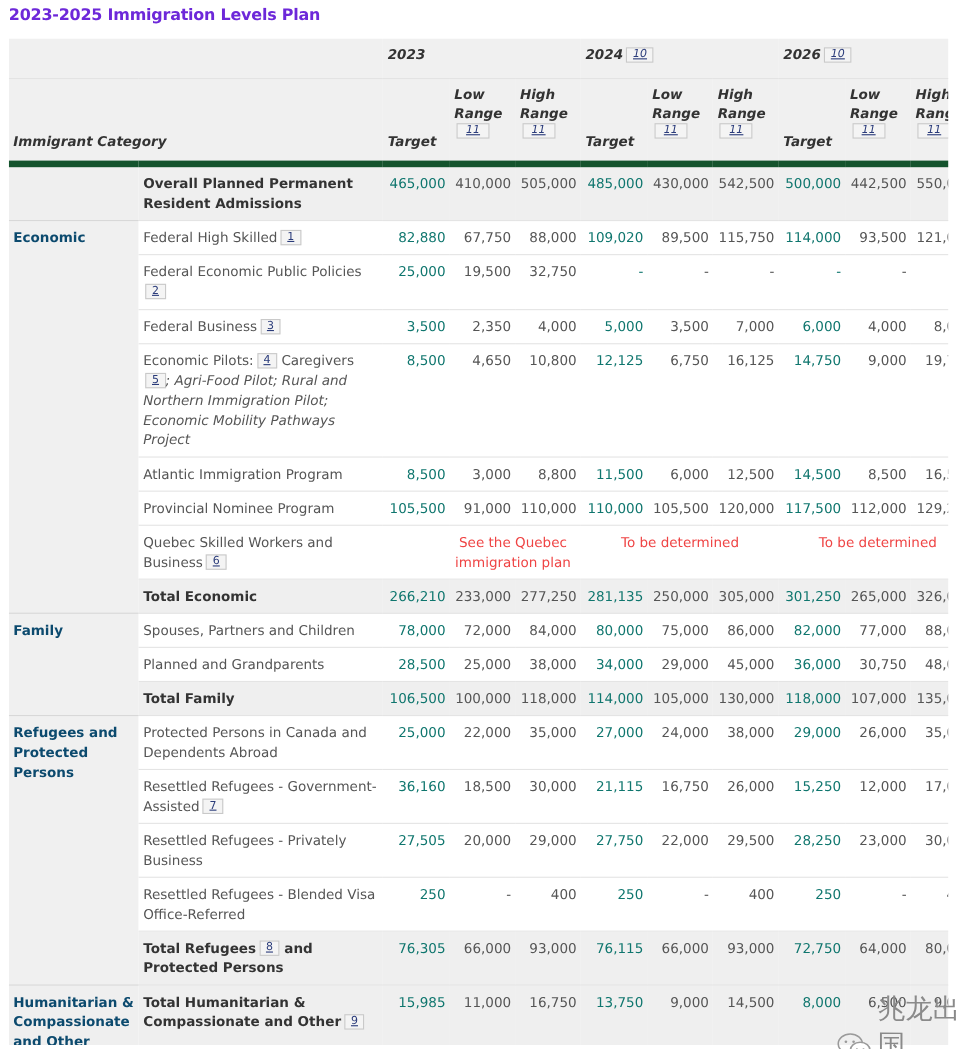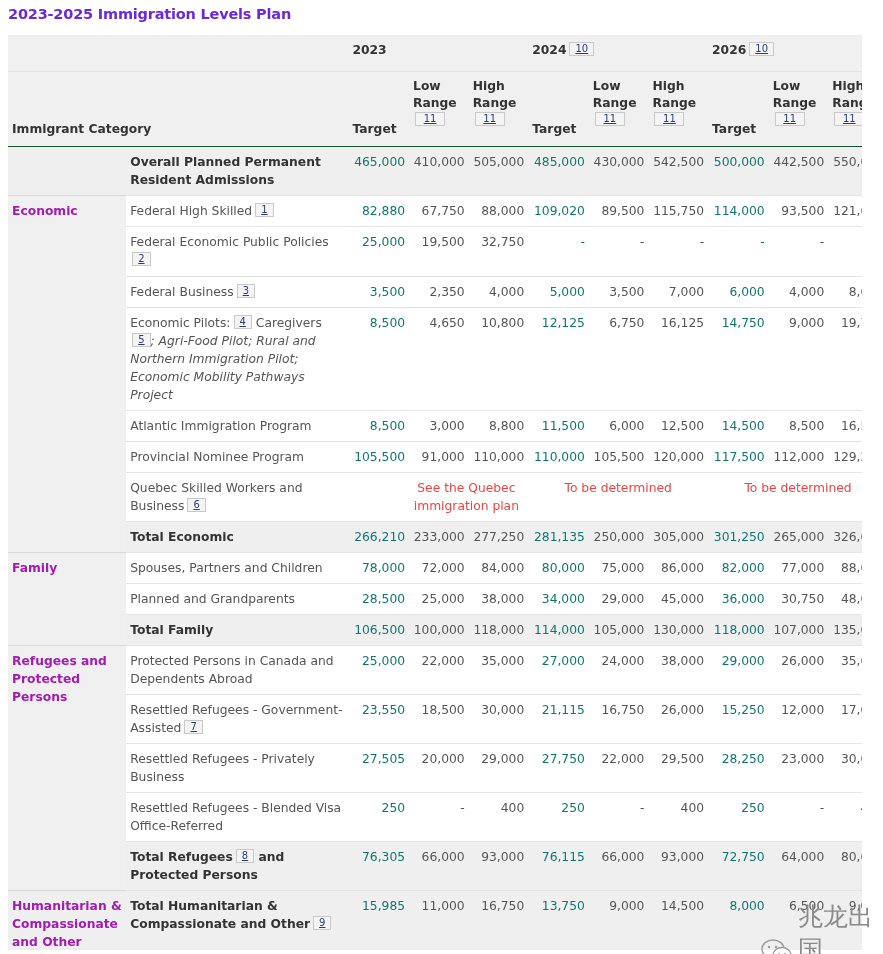--- a/index.html
+++ b/index.html
@@ -6,29 +6,29 @@
   body { width: 883px; height: 954px; overflow: hidden; position: relative;
          font-family: "DejaVu Sans", sans-serif; color: #333; }
   .title { position: absolute; left: 8px; top: 6px; font-size: 14.5px; font-weight: bold; color: #6d28d9; letter-spacing: -0.2px; }
   .wrap { position: absolute; left: 8px; top: 35px; width: 854px; height: 915px; overflow: hidden; }
   table { border-collapse: collapse; table-layout: fixed; width: 880px; font-size: 12.3px; }
   td, th { padding: 0 4px; vertical-align: top; line-height: 18px; }
   col.c-cat { width: 117px; }
   col.c-sub { width: 220px; }
   col.c-t { width: 60px; }
   col.c-r { width: 59px; }
-  thead th { background: #f0f0f0; font-weight: bold; color: #333; text-align: left; }
+  thead th { background: #f0f0f0; font-weight: bold; color: #333; text-align: left; font-style: italic; }
   .yr th { height: 30px; padding-top: 6px; border-bottom: 1px solid #e2e2e2; }
-  .sub th { height: 60px; padding-top: 6px; padding-bottom: 6px; vertical-align: bottom; border-bottom: 1px solid #14532d; }
+  .sub th { height: 60px; padding-top: 6px; padding-bottom: 6px; vertical-align: bottom; border-bottom: 6px solid #14532d; }
   .sub th.rng { vertical-align: top; line-height: 17px; }
   .sub th.cat-h { vertical-align: bottom; padding-bottom: 8px; }
   .fn { display: inline-block; font-size: 10px; line-height: 12px; padding: 0 5px; border: 1px solid #c9c9c9; background: #f4f4f4; color: #2a3b7a; text-decoration: underline; font-weight: normal; vertical-align: 2px; margin-left: 3px; }
   .fn.blk { display: block; width: 18px; text-align: center; margin: 0 0 0 2px; }
   tbody td { border-bottom: 1px solid #e4e4e4; padding-top: 6px; padding-bottom: 6px; }
-  td.cat { background: #f0f0f0; font-weight: bold; color: #a21caf; border-bottom: 1px solid #d8d8d8; }
+  td.cat { background: #f0f0f0; font-weight: bold; color: #0c4a6e; border-bottom: 1px solid #d8d8d8; }
   td.lbl { background: #fff; color: #555; }
   td.num { text-align: right; color: #555; white-space: nowrap; }
   td.num.b { font-weight: normal; color: #0f766e; }
   tr.tot td.lbl, tr.tot td.num { background: #efefef; }
   tr.tot td.lbl { font-weight: bold; color: #333; }
   tr.grey td { background: #efefef; }
   tr.grey td.lbl { font-weight: bold; color: #333; }
   td.note { text-align: center; color: #ef4444; }
   em { font-style: italic; }
   .wm { position: absolute; left: 760px; top: 900px; font-size: 25px; color: #8a8a8a; display: flex; align-items: flex-end; gap: 4px; }
@@ -228,21 +228,21 @@
           <td class="num">35,000</td>
           <td class="num b">27,000</td>
           <td class="num">24,000</td>
           <td class="num">38,000</td>
           <td class="num b">29,000</td>
           <td class="num">26,000</td>
           <td class="num">35,000</td>
         </tr>
     <tr>
       <td class="lbl"><span>Resettled Refugees - Government-Assisted</span><a class="fn">7</a></td>
-    <td class="num b">23,550</td>
+    <td class="num b">36,160</td>
           <td class="num">18,500</td>
           <td class="num">30,000</td>
           <td class="num b">21,115</td>
           <td class="num">16,750</td>
           <td class="num">26,000</td>
           <td class="num b">15,250</td>
           <td class="num">12,000</td>
           <td class="num">17,000</td>
         </tr>
     <tr>

